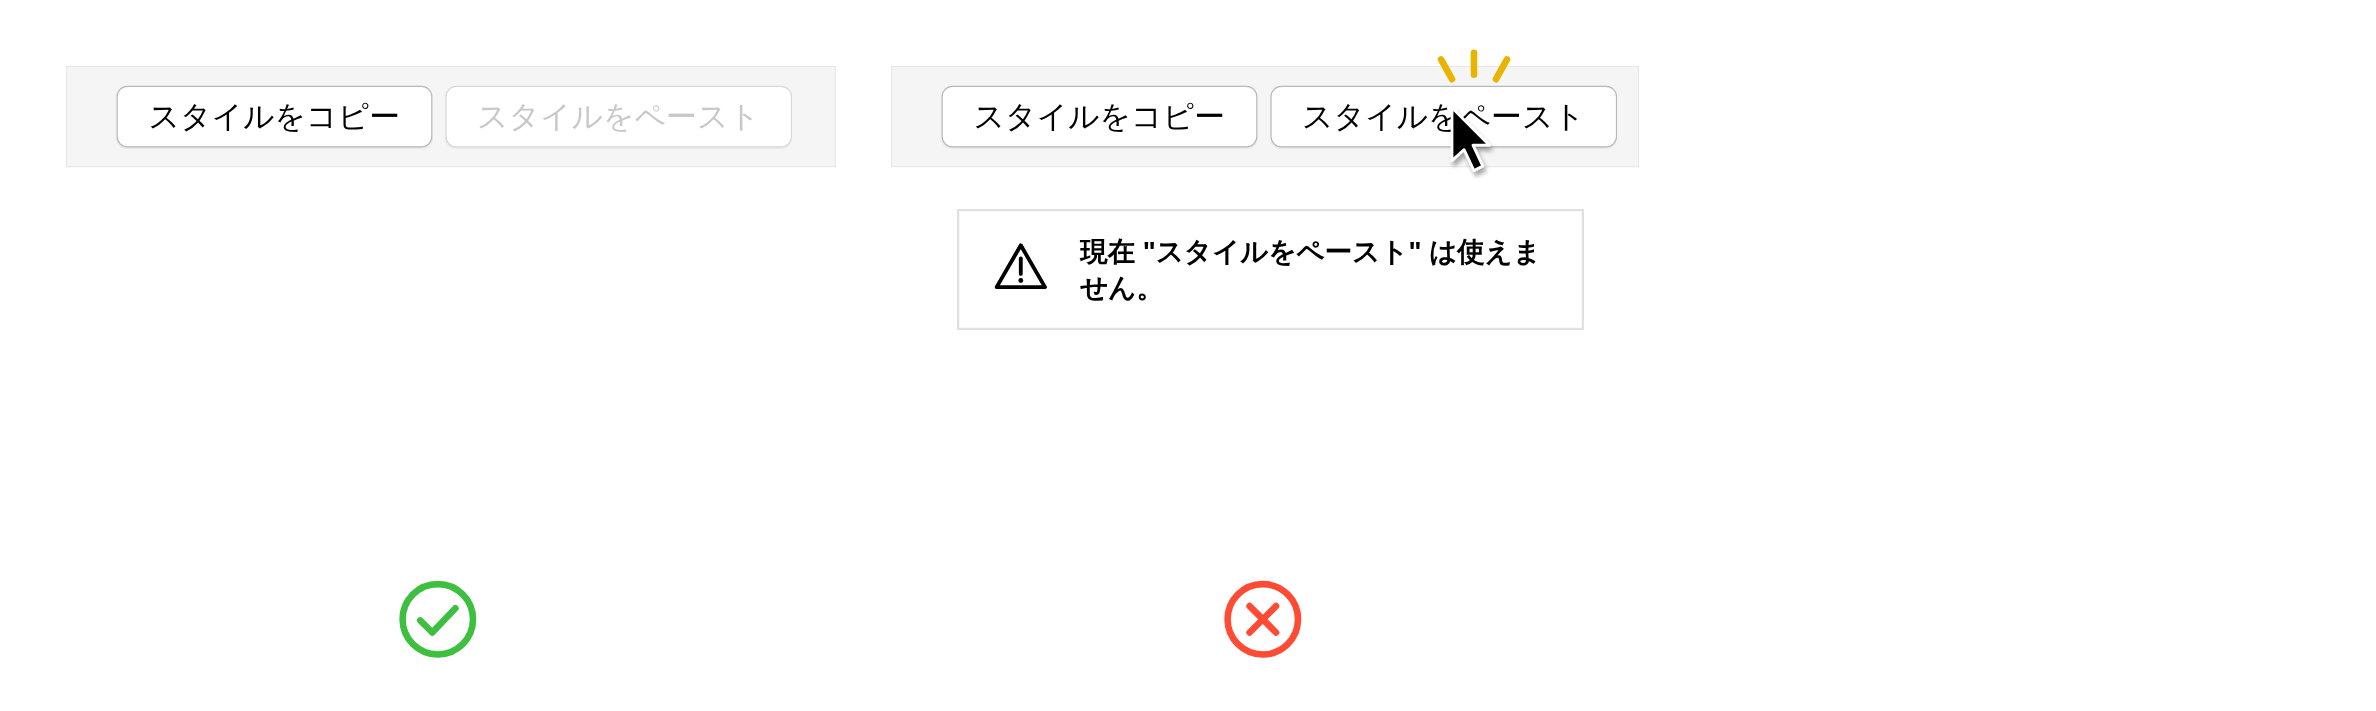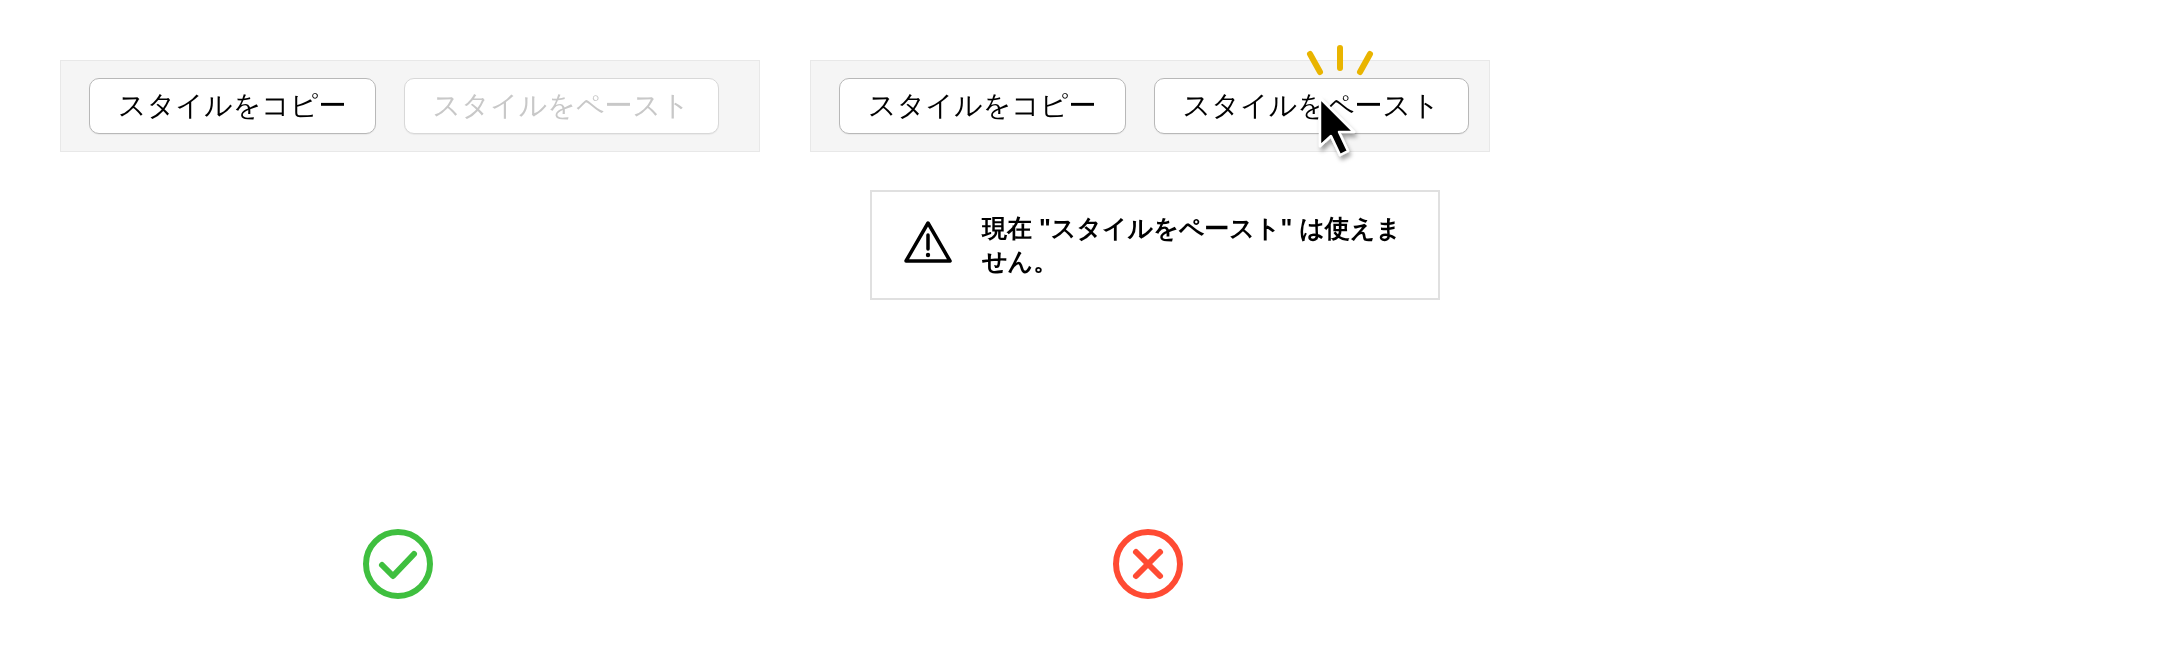--- a/index.html
+++ b/index.html
@@ -9,22 +9,22 @@
     width: 2160px;
     height: 646px;
     position: relative;
   }
   .panel {
     position: absolute;
     background: #f5f5f5;
     border: 1px solid #e8e8e8;
     display: flex;
     align-items: center;
-    padding: 0 28px;
-    gap: 28px;
+    padding: 0 45px;
+    gap: 12px;
     height: 92px;
   }
   .panel-left {
     left: 60px;
     top: 60px;
     width: 700px;
   }
   .panel-right {
     left: 810px;
     top: 60px;

